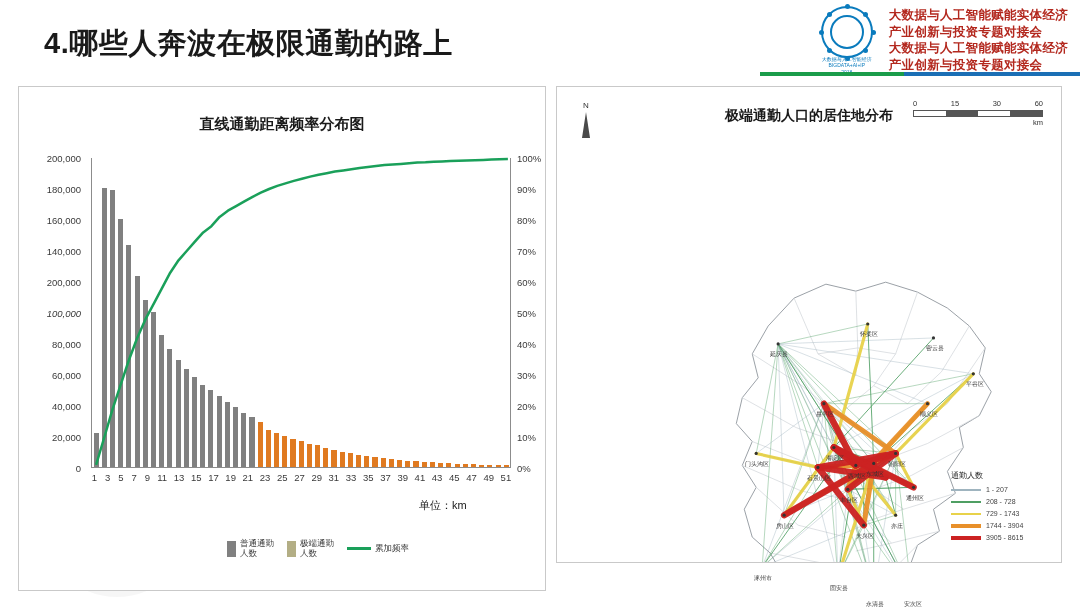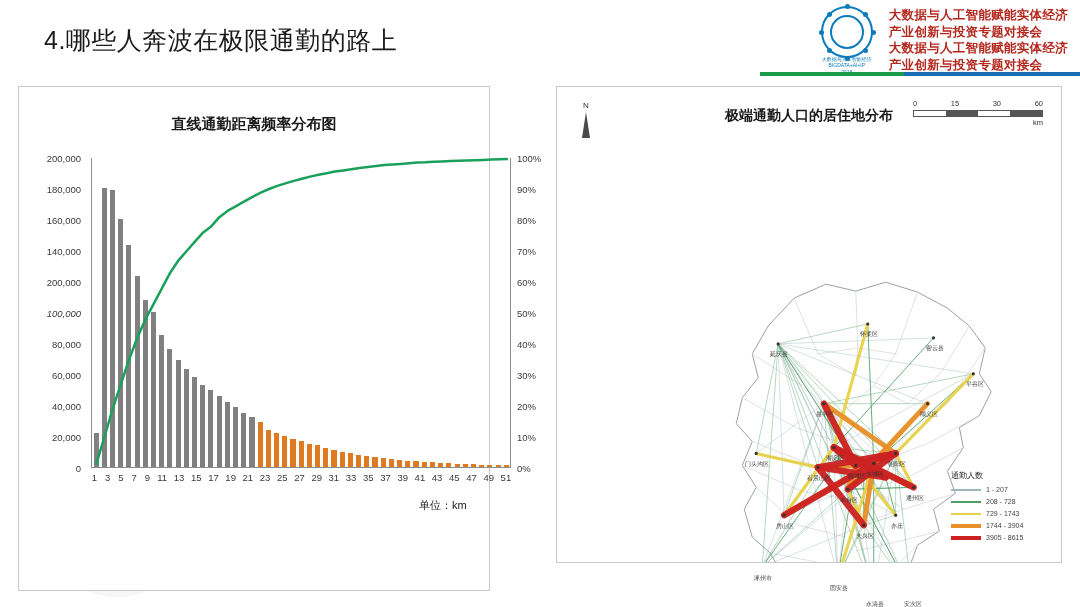--- a/index.html
+++ b/index.html
@@ -12,23 +12,23 @@
     background: #ffffff;
     font-family: "Liberation Sans", sans-serif;
     overflow: hidden;
     position: relative;
   }
   
   .slide-title {
     position: absolute;
     left: 44px;
     top: 24px;
-    font-size: 25px;
+    font-size: 29px;
     color: #1a1a1a;
-    font-weight: normal;
+    font-weight: bold;
     letter-spacing: 0.5px;
   }
   .brand {
     position: absolute;
     right: 12px;
     top: 6px;
     display: flex;
     align-items: flex-start;
     gap: 8px;
   }
@@ -93,21 +93,21 @@
   
   .panel {
     position: absolute;
     border: 1px solid #c9c9c9;
     box-sizing: border-box;
     background: #fff;
   }
   #left-panel {
     left: 18px;
     top: 86px;
-    width: 472px;
+    width: 528px;
     height: 505px;
   }
   #right-panel {
     left: 556px;
     top: 86px;
     width: 506px;
     height: 477px;
   }
   .chart-title {
     text-align: center;
@@ -594,20 +594,34 @@
         <div class="x-slot"></div>
         <div class="x-slot">47</div>
         <div class="x-slot"></div>
         <div class="x-slot">49</div>
         <div class="x-slot"></div>
         <div class="x-slot">51</div>
       </div>
     <div class="unit-label">单位：km</div>
   </div>
 
+  <div class="legend" id="legend">
+      <div class="legend-item">
+        <div class="legend-swatch" style="background: rgb(128, 128, 128);"></div>
+        <div class="legend-text">普通通勤人数</div>
+      </div>
+      <div class="legend-item">
+        <div class="legend-swatch" style="background: rgb(179, 174, 133);"></div>
+        <div class="legend-text">极端通勤人数</div>
+      </div>
+      <div class="legend-item">
+        <div class="legend-line" style="background: rgb(26, 160, 90);"></div>
+        <div class="legend-text">累加频率</div>
+      </div>
+    </div>
 </div>
 
 <div class="panel" id="right-panel">
   <div class="map-title">极端通勤人口的居住地分布</div>
 
   <div class="north">
     <span>N</span>
     <div class="arrow"></div>
   </div>
 

